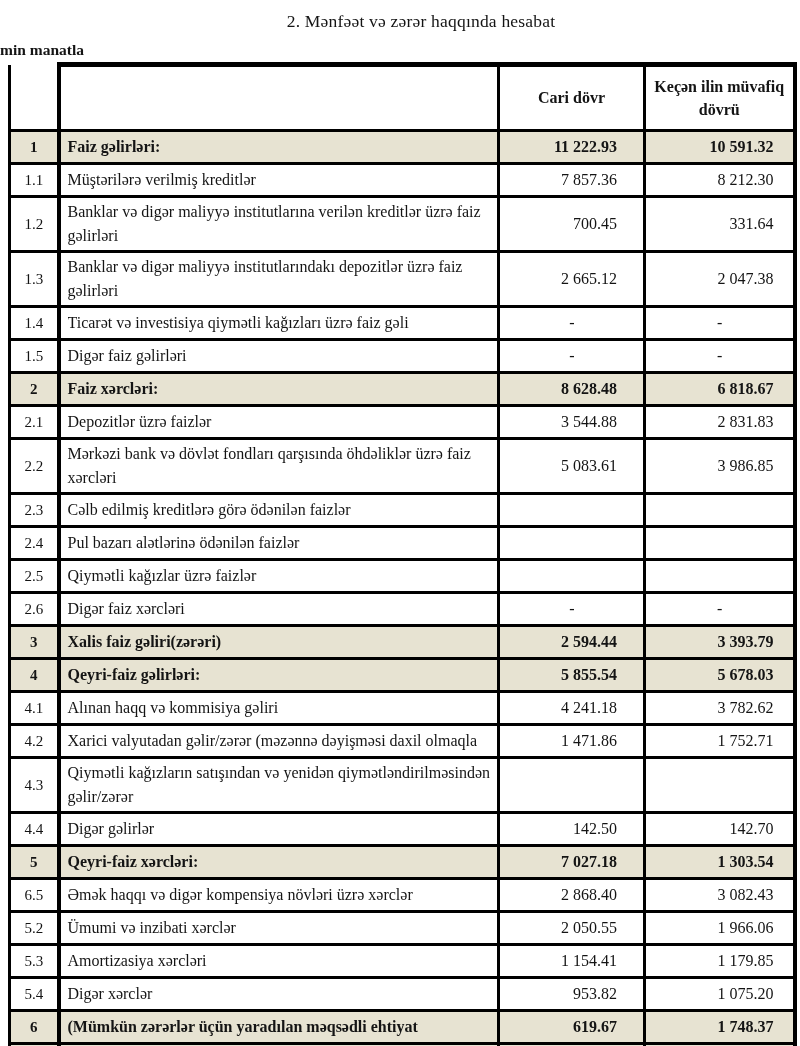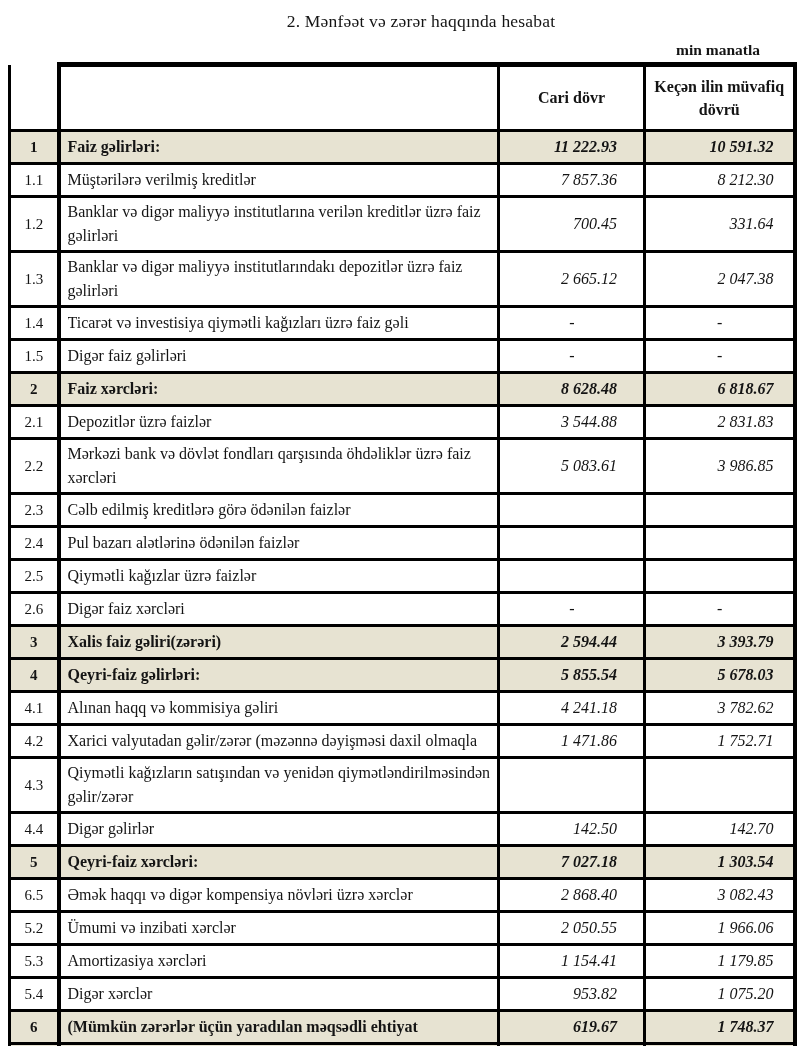--- a/index.html
+++ b/index.html
@@ -15,21 +15,21 @@
     padding-left: 42px;
     text-align: center;
     font-weight: normal;
     font-size: 17.5px;
     letter-spacing: 0.2px;
   }
   .unit-note {
     margin-top: 9px;
     margin-bottom: 3px;
     padding-right: 40px;
-    text-align: right;
+    text-align: left;
     font-weight: bold;
     font-size: 15.5px;
   }
   table.pl {
     border-collapse: collapse;
     table-layout: fixed;
     margin-left: 8px;
     width: 785px;
   }
   col.c-no    { width: 49px; }
@@ -62,21 +62,21 @@
   .cell-label {
     text-align: left;
     padding: 2px 2px 2px 7px;
     line-height: 1.5;
   }
   .cell-label .label-text { display: block; }
   tr.clip .cell-label .label-text {
     white-space: nowrap;
     overflow: hidden;
   }
-  .cell-val { text-align: right; font-style: italic; }
+  .cell-val { text-align: right; }
   .cell-val.cur  { padding-right: 26px; }
   .cell-val.prev { padding-right: 19px; }
   .cell-val.dash { text-align: center; padding-right: 0; }
   tr.section td {
     background: #e7e3d2;
     font-weight: bold;
   }
   tr:last-child td { border-bottom-width: 5px; }
 </style>
 </head>

